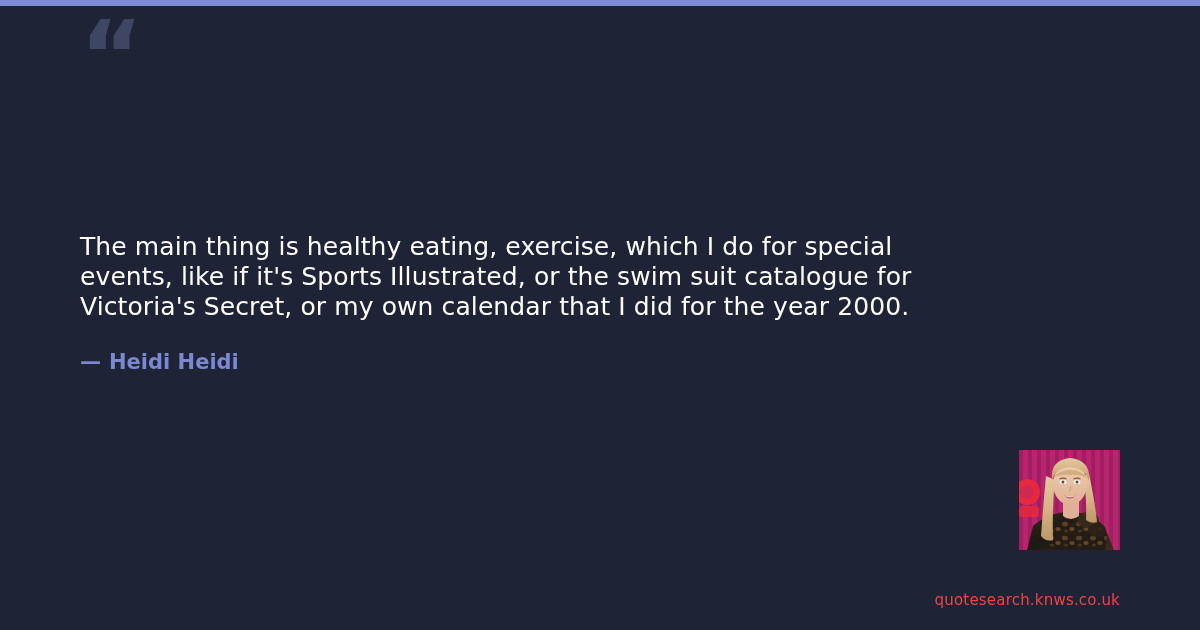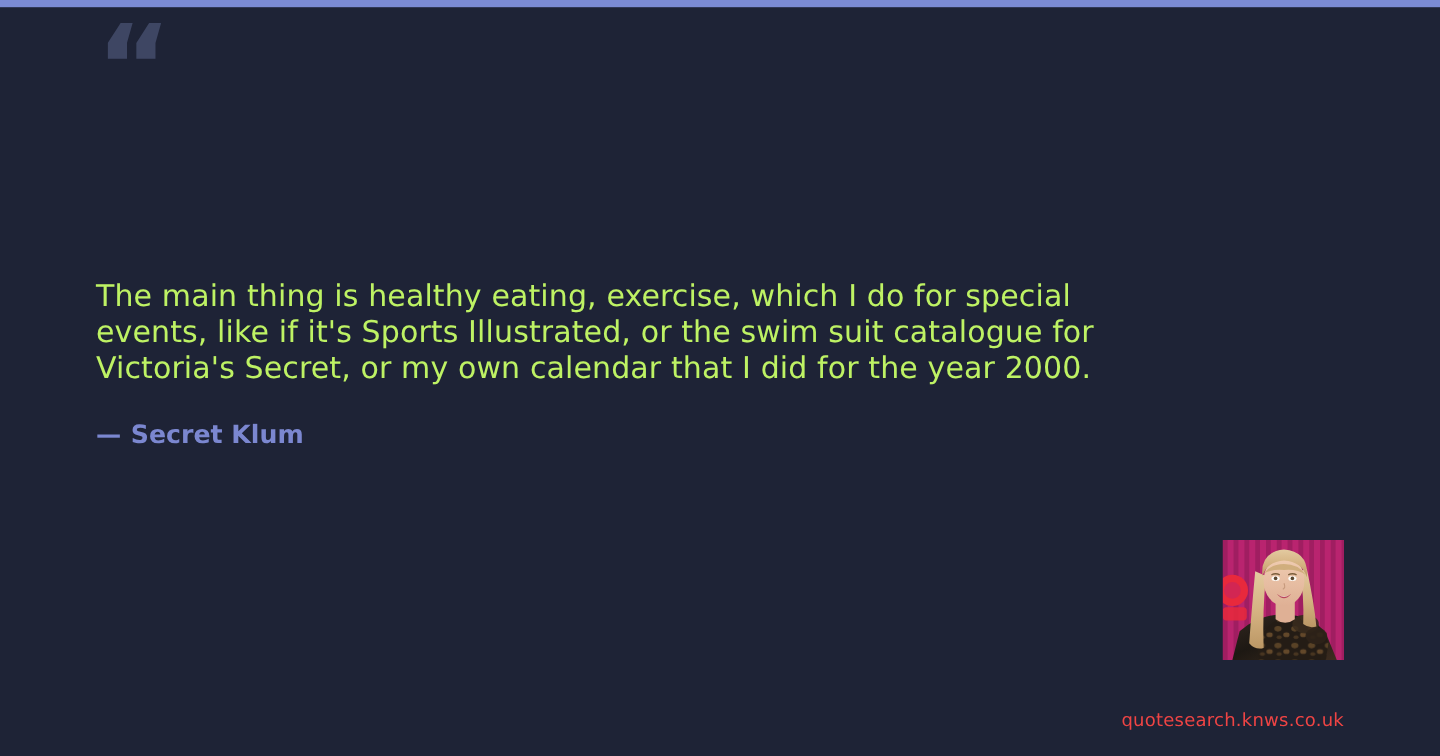--- a/index.html
+++ b/index.html
@@ -51,21 +51,21 @@
   
   #quote-text {
     position: absolute;
     left: 80px;
     top: 232px;
     width: 900px;
     margin: 0;
     font-size: 25px;
     line-height: 30px;
     font-weight: 400;
-    color: #bef264;
+    color: #ffffff;
     letter-spacing: 0.1px;
   }
 
   
   #attribution {
     position: absolute;
     left: 80px;
     top: 348px;
     font-size: 21px;
     line-height: 28px;
@@ -110,21 +110,21 @@
 
 <div id="quote-card">
 
   <div id="top-accent-bar"></div>
 
   <div id="quote-mark">“</div>
 
   <p id="quote-text">The main thing is healthy eating, exercise, which I do for special events, like if it's Sports Illustrated, or the swim suit catalogue for Victoria's Secret, or my own calendar that I did for the year 2000.</p>
 
   <div id="attribution">
-    <span class="dash">—</span><span>Secret Klum</span>
+    <span class="dash">—</span><span>Heidi Heidi</span>
   </div>
 
   <div id="author-thumbnail">
     <svg class="photo-svg" viewBox="0 0 101 100" preserveAspectRatio="xMidYMid slice">
       <defs>
         <linearGradient id="hairGrad" x1="0" y1="0" x2="0" y2="1">
           <stop offset="0%" stop-color="#e3caa0"></stop>
           <stop offset="55%" stop-color="#d4b180"></stop>
           <stop offset="100%" stop-color="#bb9765"></stop>
         </linearGradient>

